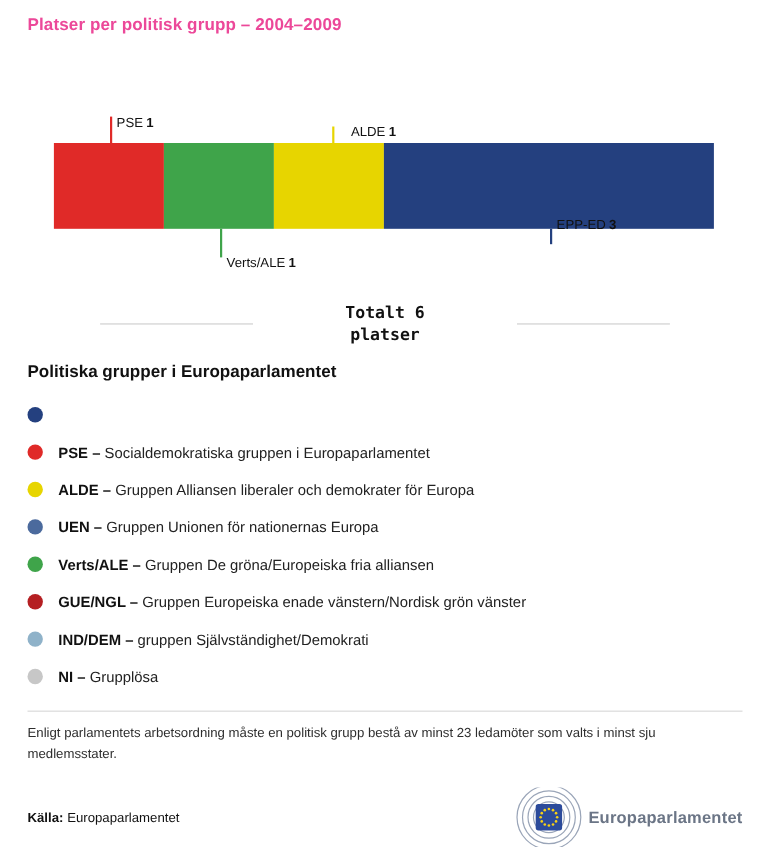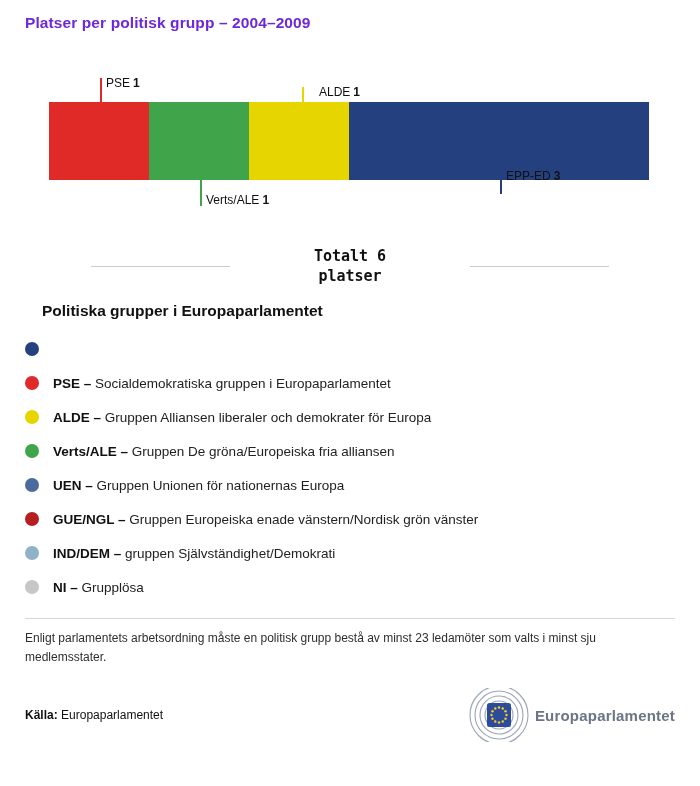--- a/index.html
+++ b/index.html
@@ -7,43 +7,43 @@
   body {
     width: 700px; height: 786px;
     font-family: "Liberation Sans", sans-serif;
     color: #1a1a1a;
     overflow: hidden;
     position: relative;
   }
   .page { padding: 14px 25px 0 25px; }
 
   
-  .title { font-size: 15.5px; font-weight: bold; color: #6d28d9; letter-spacing: 0.1px; }
+  .title { font-size: 15.5px; font-weight: bold; color: #ec4899; letter-spacing: 0.1px; }
   .subtitle { font-size: 15px; font-weight: normal; color: #2b2b2b; margin-top: 9px; }
 
   
-  .chart { position: relative; height: 150px; margin-top: 38px; margin-left: -25px; margin-right: -25px; }
+  .chart { position: relative; height: 150px; margin-top: 66px; margin-left: -25px; margin-right: -25px; }
   .bar { position: absolute; left: 49px; top: 32px; width: 600px; height: 78px; display: flex; }
   .bar-segment { height: 100%; }
   .callout-line { position: absolute; width: 1.5px; }
   .callout-label { position: absolute; font-size: 12px; color: #111; white-space: nowrap; line-height: 14px; }
   .callout-label .count { font-weight: bold; margin-left: 3px; }
 
   
   .total-row { display: flex; align-items: center; margin: 26px 66px 0 66px; gap: 44px; }
   .total-rule { flex: 1; height: 1px; background: #cccccc; }
   .total-text {
     font-family: "DejaVu Sans Mono", monospace;
     font-weight: bold; font-size: 15px; line-height: 20px;
     text-align: center; color: #111;
     padding: 0 40px; white-space: nowrap;
   }
 
   
-  .legend-heading { font-size: 15.5px; font-weight: bold; color: #111; margin-top: 16px; margin-left: 17px; }
+  .legend-heading { font-size: 15.5px; font-weight: bold; color: #111; margin-top: 16px; }
   .legend-list { margin-top: 12px; }
   .legend-item { display: flex; align-items: center; height: 34px; }
   .legend-dot { width: 14px; height: 14px; border-radius: 50%; margin-right: 14px; flex: 0 0 auto; }
   .legend-text { font-size: 13.5px; color: #222; }
   .legend-text .abbr { font-weight: bold; color: #111; }
 
   
   .rule { border: none; border-top: 1px solid #d6d6d6; margin-top: 14px; }
   .footnote { font-size: 12px; color: #2e2e2e; line-height: 1.55; margin-top: 10px; max-width: 645px; }
   .footer { display: flex; justify-content: space-between; align-items: center; margin-top: 22px; }
@@ -77,21 +77,21 @@
       <div class="bar-segment" style="flex-grow: 1; background: rgb(231, 213, 0);"></div>
       <div class="bar-segment" style="flex-grow: 3; background: rgb(36, 64, 127);"></div>
     </div>
 
     <div class="callout-line" style="left: 500px; top: 110px; height: 14px; background: rgb(36, 64, 127);"></div>
     <div class="callout-label" style="left:506px; top:99px;">
       <span>EPP-ED</span><span class="count">3</span>
     </div>
 
     <div class="callout-line" style="left: 200px; top: 110px; height: 26px; background: rgb(63, 164, 74);"></div>
-    <div class="callout-label" style="left:206px; top:123px;">
+    <div class="callout-label" style="left:206px; top:134px;">
       <span>Verts/ALE</span><span class="count">1</span>
     </div>
 
   </div>
 
   <div class="total-row">
     <div class="total-rule"></div>
     <div class="total-text">
       <div>Totalt 6</div>
       <div>platser</div>
@@ -107,26 +107,26 @@
     </div>
     <div class="legend-item">
       <span class="legend-dot" style="background: rgb(224, 42, 40);"></span>
       <span class="legend-text"><span class="abbr">PSE –</span> <span>Socialdemokratiska gruppen i Europaparlamentet</span></span>
     </div>
     <div class="legend-item">
       <span class="legend-dot" style="background: rgb(231, 213, 0);"></span>
       <span class="legend-text"><span class="abbr">ALDE –</span> <span>Gruppen Alliansen liberaler och demokrater för Europa</span></span>
     </div>
     <div class="legend-item">
+      <span class="legend-dot" style="background: rgb(75, 106, 157);"></span>
+      <span class="legend-text"><span class="abbr">UEN –</span> <span>Gruppen Unionen för nationernas Europa</span></span>
+    </div>
+    <div class="legend-item">
       <span class="legend-dot" style="background: rgb(63, 164, 74);"></span>
       <span class="legend-text"><span class="abbr">Verts/ALE –</span> <span>Gruppen De gröna/Europeiska fria alliansen</span></span>
-    </div>
-    <div class="legend-item">
-      <span class="legend-dot" style="background: rgb(75, 106, 157);"></span>
-      <span class="legend-text"><span class="abbr">UEN –</span> <span>Gruppen Unionen för nationernas Europa</span></span>
     </div>
     <div class="legend-item">
       <span class="legend-dot" style="background: rgb(181, 31, 34);"></span>
       <span class="legend-text"><span class="abbr">GUE/NGL –</span> <span>Gruppen Europeiska enade vänstern/Nordisk grön vänster</span></span>
     </div>
     <div class="legend-item">
       <span class="legend-dot" style="background: rgb(143, 178, 201);"></span>
       <span class="legend-text"><span class="abbr">IND/DEM –</span> <span>gruppen Självständighet/Demokrati</span></span>
     </div>
     <div class="legend-item">

